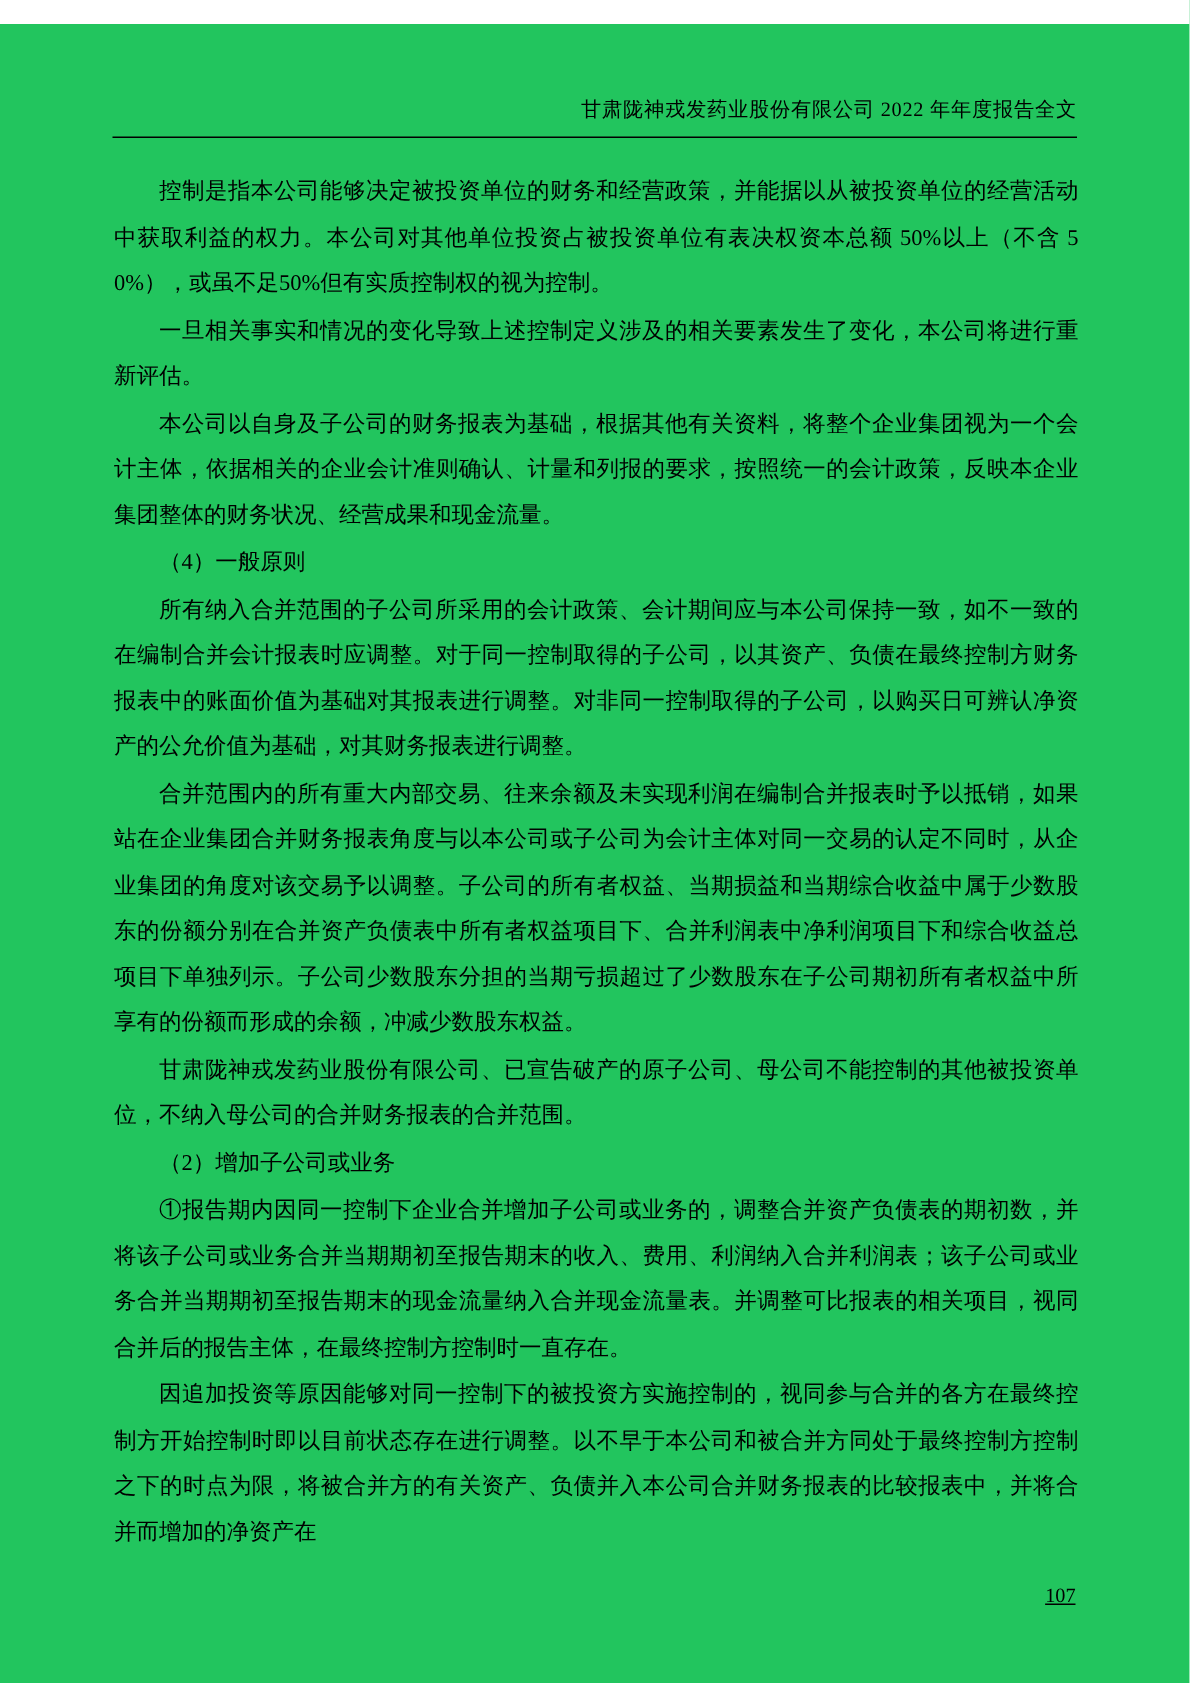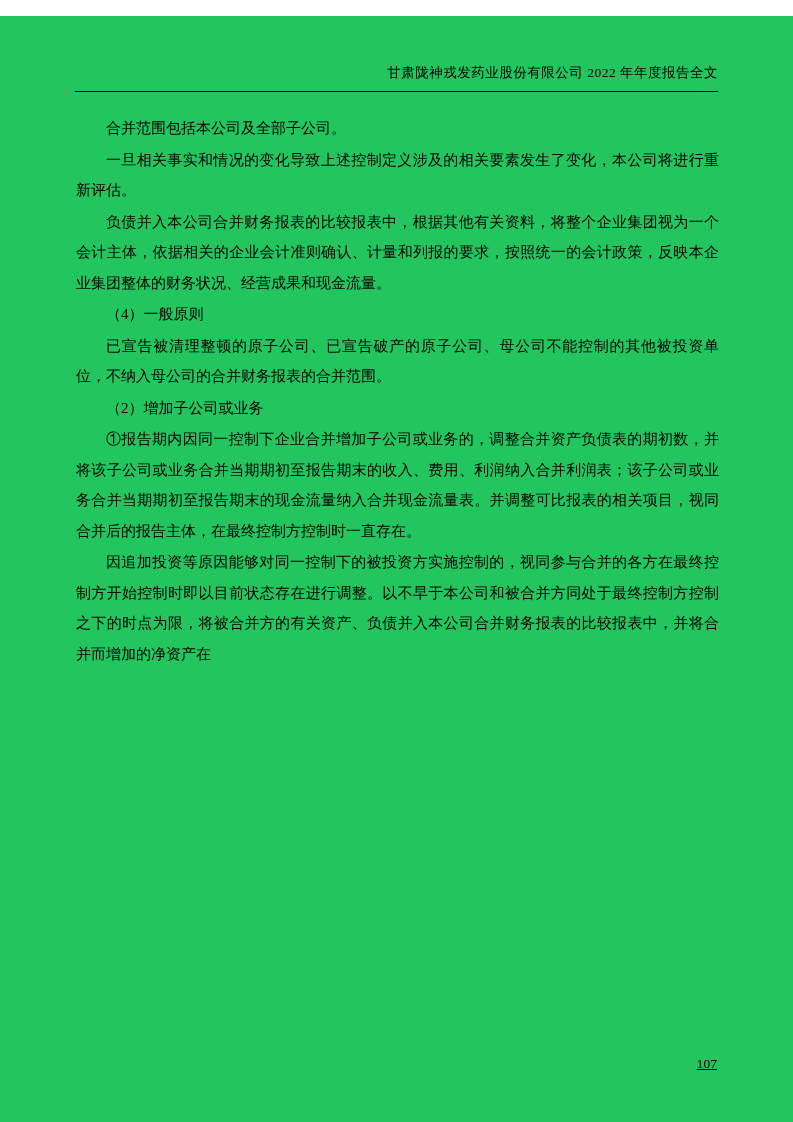--- a/index.html
+++ b/index.html
@@ -52,25 +52,27 @@
   }
 </style>
 </head>
 <body>
 
 <div class="page">
 
   <div class="page-header">甘肃陇神戎发药业股份有限公司 2022 年年度报告全文</div>
 
   <div class="doc-content">
-    <p>合并范围包括本公司及全部子公司。</p>
+    <p>控制是指本公司能够决定被投资单位的财务和经营政策，并能据以从被投资单位的经营活动中获取利益的权力。本公司对其他单位投资占被投资单位有表决权资本总额 50%以上（不含 50%），或虽不足50%但有实质控制权的视为控制。</p>
     <p>一旦相关事实和情况的变化导致上述控制定义涉及的相关要素发生了变化，本公司将进行重新评估。</p>
-    <p>负债并入本公司合并财务报表的比较报表中，根据其他有关资料，将整个企业集团视为一个会计主体，依据相关的企业会计准则确认、计量和列报的要求，按照统一的会计政策，反映本企业集团整体的财务状况、经营成果和现金流量。</p>
+    <p>本公司以自身及子公司的财务报表为基础，根据其他有关资料，将整个企业集团视为一个会计主体，依据相关的企业会计准则确认、计量和列报的要求，按照统一的会计政策，反映本企业集团整体的财务状况、经营成果和现金流量。</p>
     <p>（4）一般原则</p>
-    <p>已宣告被清理整顿的原子公司、已宣告破产的原子公司、母公司不能控制的其他被投资单位，不纳入母公司的合并财务报表的合并范围。</p>
+    <p>所有纳入合并范围的子公司所采用的会计政策、会计期间应与本公司保持一致，如不一致的在编制合并会计报表时应调整。对于同一控制取得的子公司，以其资产、负债在最终控制方财务报表中的账面价值为基础对其报表进行调整。对非同一控制取得的子公司，以购买日可辨认净资产的公允价值为基础，对其财务报表进行调整。</p>
+    <p>合并范围内的所有重大内部交易、往来余额及未实现利润在编制合并报表时予以抵销，如果站在企业集团合并财务报表角度与以本公司或子公司为会计主体对同一交易的认定不同时，从企业集团的角度对该交易予以调整。子公司的所有者权益、当期损益和当期综合收益中属于少数股东的份额分别在合并资产负债表中所有者权益项目下、合并利润表中净利润项目下和综合收益总项目下单独列示。子公司少数股东分担的当期亏损超过了少数股东在子公司期初所有者权益中所享有的份额而形成的余额，冲减少数股东权益。</p>
+    <p>甘肃陇神戎发药业股份有限公司、已宣告破产的原子公司、母公司不能控制的其他被投资单位，不纳入母公司的合并财务报表的合并范围。</p>
     <p>（2）增加子公司或业务</p>
     <p>①报告期内因同一控制下企业合并增加子公司或业务的，调整合并资产负债表的期初数，并将该子公司或业务合并当期期初至报告期末的收入、费用、利润纳入合并利润表；该子公司或业务合并当期期初至报告期末的现金流量纳入合并现金流量表。并调整可比报表的相关项目，视同合并后的报告主体，在最终控制方控制时一直存在。</p>
     <p>因追加投资等原因能够对同一控制下的被投资方实施控制的，视同参与合并的各方在最终控制方开始控制时即以目前状态存在进行调整。以不早于本公司和被合并方同处于最终控制方控制之下的时点为限，将被合并方的有关资产、负债并入本公司合并财务报表的比较报表中，并将合并而增加的净资产在</p>
   </div>
 
   <div class="page-footer">107</div>
 
 </div>
 
 </body></html>

